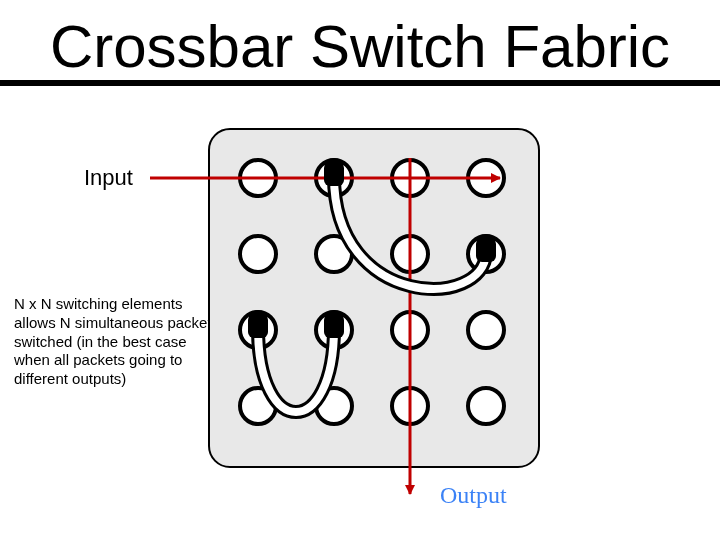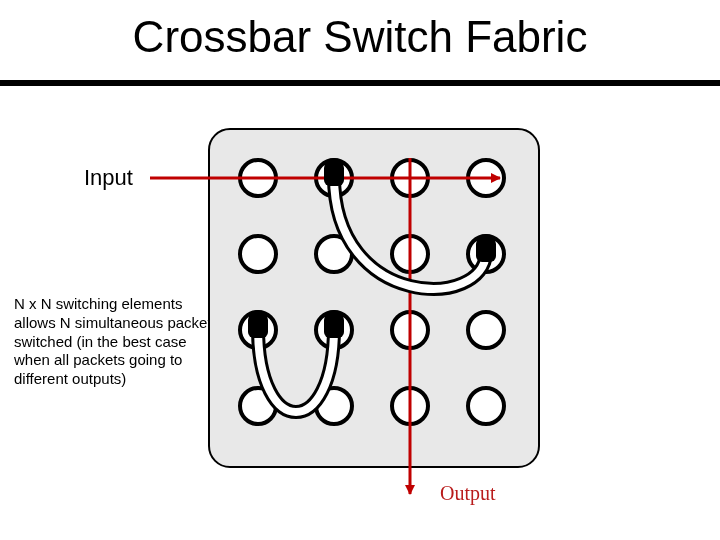--- a/index.html
+++ b/index.html
@@ -14,21 +14,21 @@
     position: relative;
     width: 720px;
     height: 540px;
   }
   .title {
     position: absolute;
     top: 12px;
     left: 0;
     width: 720px;
     text-align: center;
-    font-size: 44px;
+    font-size: 60px;
     font-weight: 400;
     color: #000;
   }
   .rule {
     position: absolute;
     top: 80px;
     left: 0;
     width: 720px;
     height: 6px;
     background: #000;
@@ -39,22 +39,22 @@
     left: 84px;
     font-family: Liberation Sans, sans-serif;
     font-size: 22px;
     color: #000;
   }
   .output-label {
     position: absolute;
     top: 482px;
     left: 440px;
     font-family: "Times New Roman", Times, serif;
-    font-size: 20px;
-    color: #b91c1c;
+    font-size: 24px;
+    color: #3b82f6;
   }
   .desc {
     position: absolute;
     top: 295px;
     left: 14px;
     width: 210px;
     font-family: Arial, Helvetica, sans-serif;
     font-size: 15px;
     line-height: 1.25;
     color: #000;

